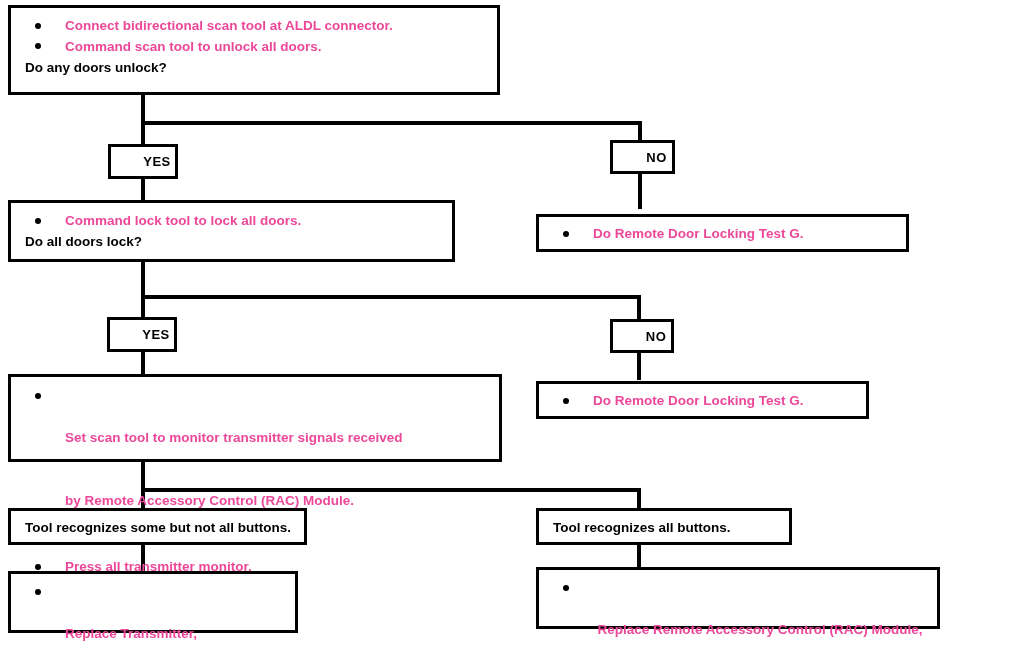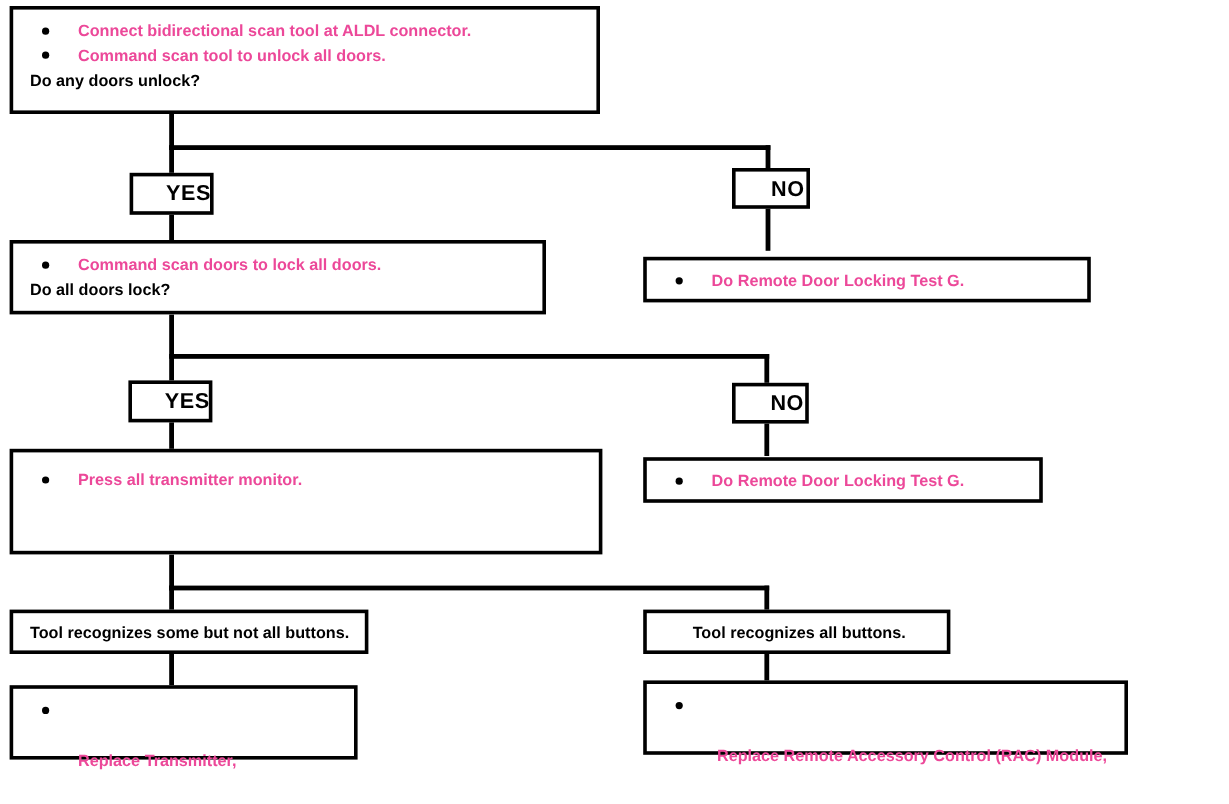--- a/index.html
+++ b/index.html
@@ -62,21 +62,21 @@
     padding-left: 2px;
   }
   .decision {
     position: absolute;
     box-sizing: border-box;
     border: 3px solid #000000;
     background: #ffffff;
     display: flex;
     align-items: center;
     justify-content: center;
-    font-size: 18px;
+    font-size: 13px;
     font-weight: bold;
     color: #000000;
     z-index: 6;
     letter-spacing: 0.5px;
     padding-left: 28px;
   }
   .vline {
     position: absolute;
     width: 4px;
     background: #000000;
@@ -120,21 +120,21 @@
     <span>NO</span>
   </div>
 
   <div class="vline" style="left:141px; top:178px; height:27px;"></div>
   <div class="vline" style="left:638px; top:173px; height:36px;"></div>
 
   <div class="box" style="left:8px; top:200px; width:447px; height:62px;">
     <div class="box-inner">
       <div class="line-item">
         <span class="bullet"><span class="bullet-dot"></span></span>
-        <span class="item-text">Command scan doors to lock all doors.</span>
+        <span class="item-text">Command lock tool to lock all doors.</span>
       </div>
       <div class="plain-line">Do all doors lock?</div>
     </div>
   </div>
 
   <div class="box" style="left:536px; top:214px; width:373px; height:38px;">
     <div class="box-inner" style="padding-top:7px;">
       <div class="line-item">
         <span class="bullet"><span class="bullet-dot"></span></span>
         <span class="item-text">Do Remote Door Locking Test G.</span>
@@ -152,20 +152,27 @@
   </div>
   <div class="decision" style="left:610px; top:319px; width:64px; height:34px;">
     <span>NO</span>
   </div>
 
   <div class="vline" style="left:141px; top:351px; height:26px;"></div>
   <div class="vline" style="left:637px; top:352px; height:28px;"></div>
 
   <div class="box" style="left:8px; top:374px; width:494px; height:88px;">
     <div class="box-inner" style="padding-top:9px;">
+      <div class="line-item">
+        <span class="bullet"><span class="bullet-dot"></span></span>
+        <span class="item-text">
+          <span style="display:block;">Set scan tool to monitor transmitter signals received</span>
+          <span style="display:block;">by Remote Accessory Control (RAC) Module.</span>
+        </span>
+      </div>
       <div class="line-item" style="margin-top:4px;">
         <span class="bullet"><span class="bullet-dot"></span></span>
         <span class="item-text">Press all transmitter monitor.</span>
       </div>
     </div>
   </div>
 
   <div class="box" style="left:536px; top:381px; width:333px; height:38px;">
     <div class="box-inner" style="padding-top:7px;">
       <div class="line-item">
@@ -180,21 +187,21 @@
   <div class="vline" style="left:637px; top:488px; height:22px;"></div>
   <div class="vline" style="left:141px; top:488px; height:22px;"></div>
 
   <div class="box" style="left:8px; top:508px; width:299px; height:37px;">
     <div class="box-inner" style="padding:7px 10px 7px 12px;">
       <div class="plain-line">Tool recognizes some but not all buttons.</div>
     </div>
   </div>
 
   <div class="box" style="left:536px; top:508px; width:256px; height:37px;">
-    <div class="box-inner" style="padding:7px 10px 7px 12px;text-align:center;">
+    <div class="box-inner" style="padding:7px 10px 7px 12px;">
       <div class="plain-line">Tool recognizes all buttons.</div>
     </div>
   </div>
 
   <div class="vline" style="left:141px; top:544px; height:30px;"></div>
   <div class="vline" style="left:637px; top:544px; height:26px;"></div>
 
   <div class="box" style="left:8px; top:571px; width:290px; height:62px;">
     <div class="box-inner" style="padding-top:8px;">
       <div class="line-item">

